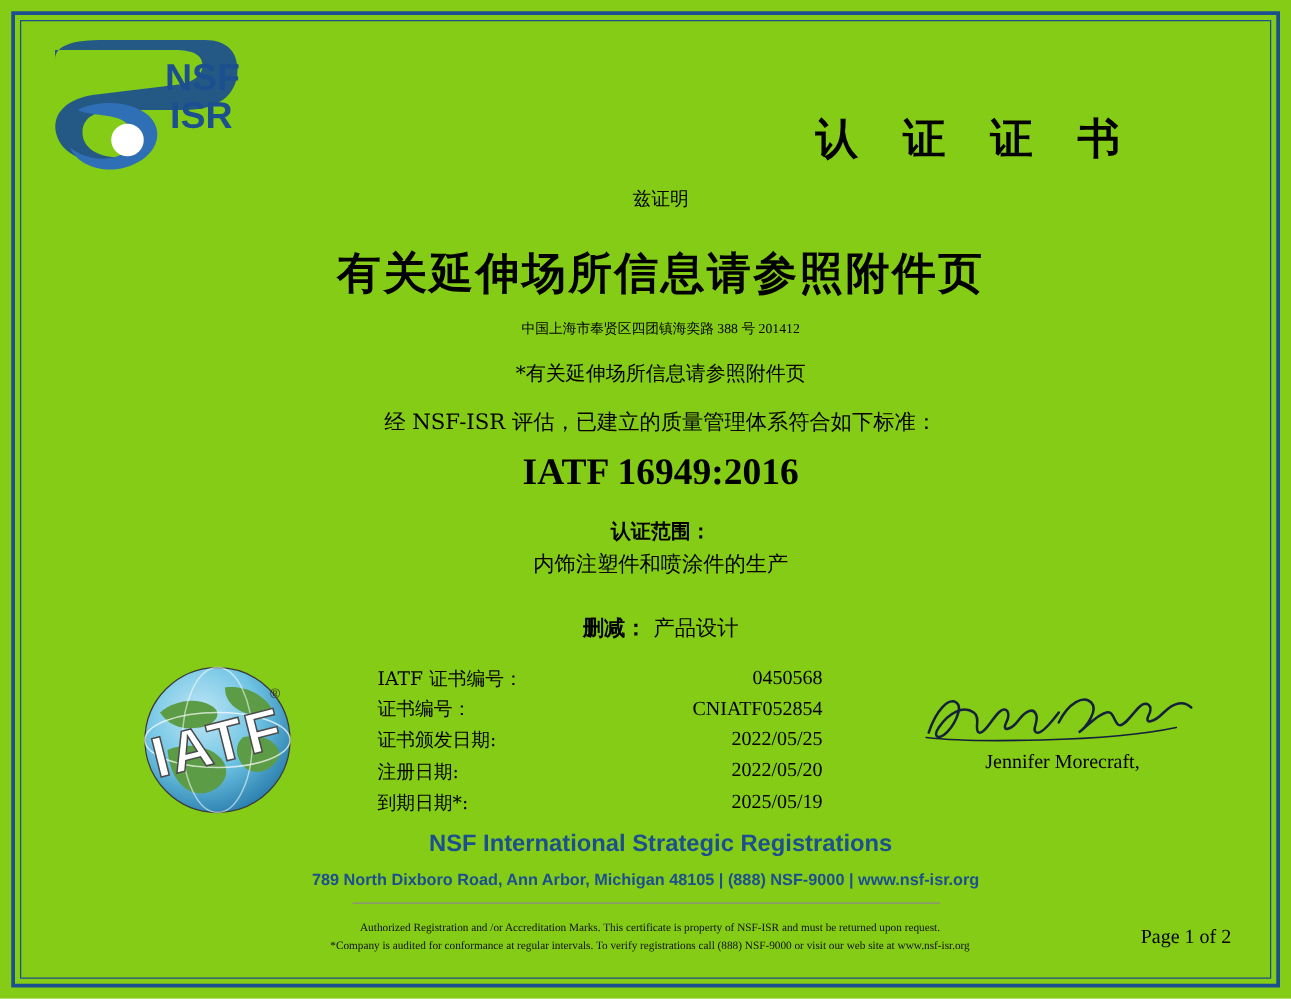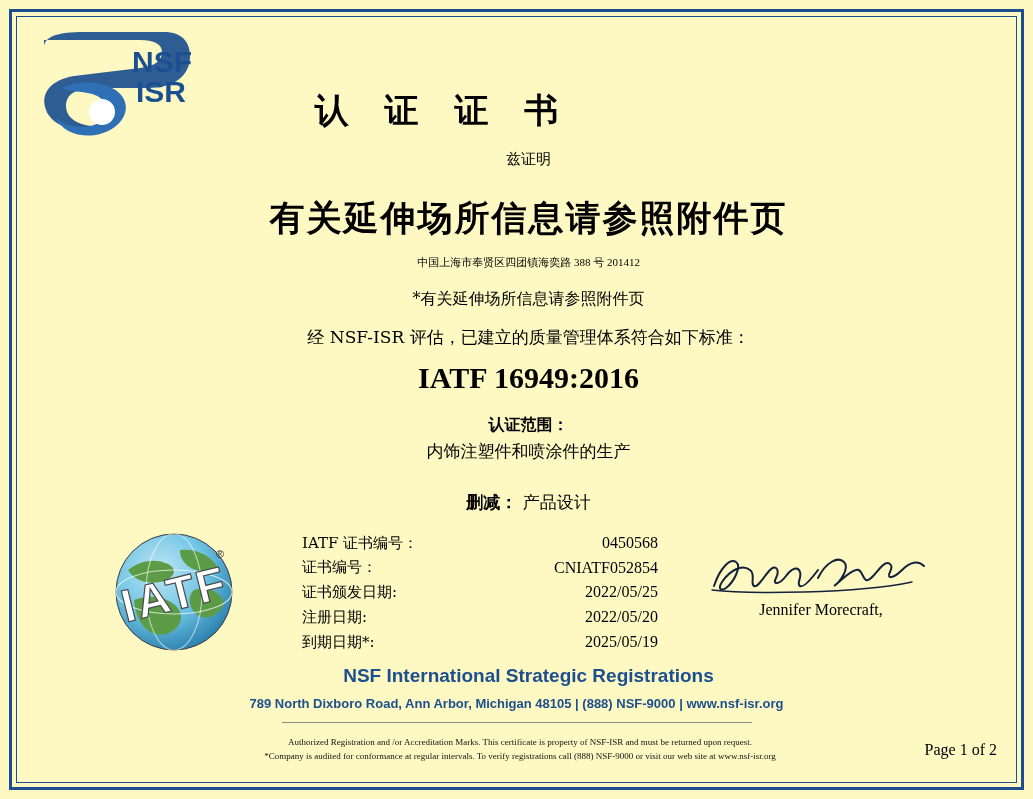--- a/index.html
+++ b/index.html
@@ -9,21 +9,21 @@
   }
   body {
     font-family: "Liberation Serif", serif;
     color: #000;
   }
   #certificate {
     position: relative;
     width: 1033px;
     height: 799px;
     box-sizing: border-box;
-    background: #fef9c3;
+    background: #84cc16;
     overflow: hidden;
   }
   .border-outer {
     position: absolute;
     left: 9px;
     top: 9px;
     right: 9px;
     bottom: 9px;
     border: 3px solid #1c4f8f;
     box-sizing: border-box;
@@ -47,26 +47,27 @@
     height: 112px;
   }
   .nsf-logo svg { display: block; }
 
   
   .cert-title {
     position: absolute;
     top: 88px;
     left: 0;
     width: 885px;
-    text-align: center;
+    text-align: right;
     font-size: 34px;
     font-weight: bold;
     letter-spacing: 12px;
     color: #000;
     font-family: "DejaVu Serif", "Liberation Serif", serif;
+    padding-left: 23px;
   }
 
   .cert-line {
     position: absolute;
     left: 0;
     width: 1033px;
     text-align: center;
     padding-left: 12px;
   }
   .hereby {
@@ -157,21 +158,21 @@
   .details td.value {
     text-align: right;
     font-family: "Liberation Serif", serif;
     font-size: 16px;
     padding-right: 14px;
   }
 
   
   .signature-block {
     position: absolute;
-    left: 696px;
+    left: 725px;
     top: 548px;
     width: 250px;
     text-align: center;
   }
   .signature-mark {
     height: 52px;
   }
   .sig-name {
     font-size: 16px;
     line-height: 1.3;
@@ -221,21 +222,21 @@
     left: 180px;
     width: 680px;
     text-align: center;
     font-size: 9px;
     line-height: 1.5;
     color: #111;
     font-family: "Liberation Serif", serif;
   }
   .page-number {
     position: absolute;
-    right: 36px;
+    right: 48px;
     top: 741px;
     font-size: 16px;
     font-family: "Liberation Serif", serif;
   }
 </style>
 </head>
 <body>
 
 <div id="certificate">
   <div class="border-outer"></div>

